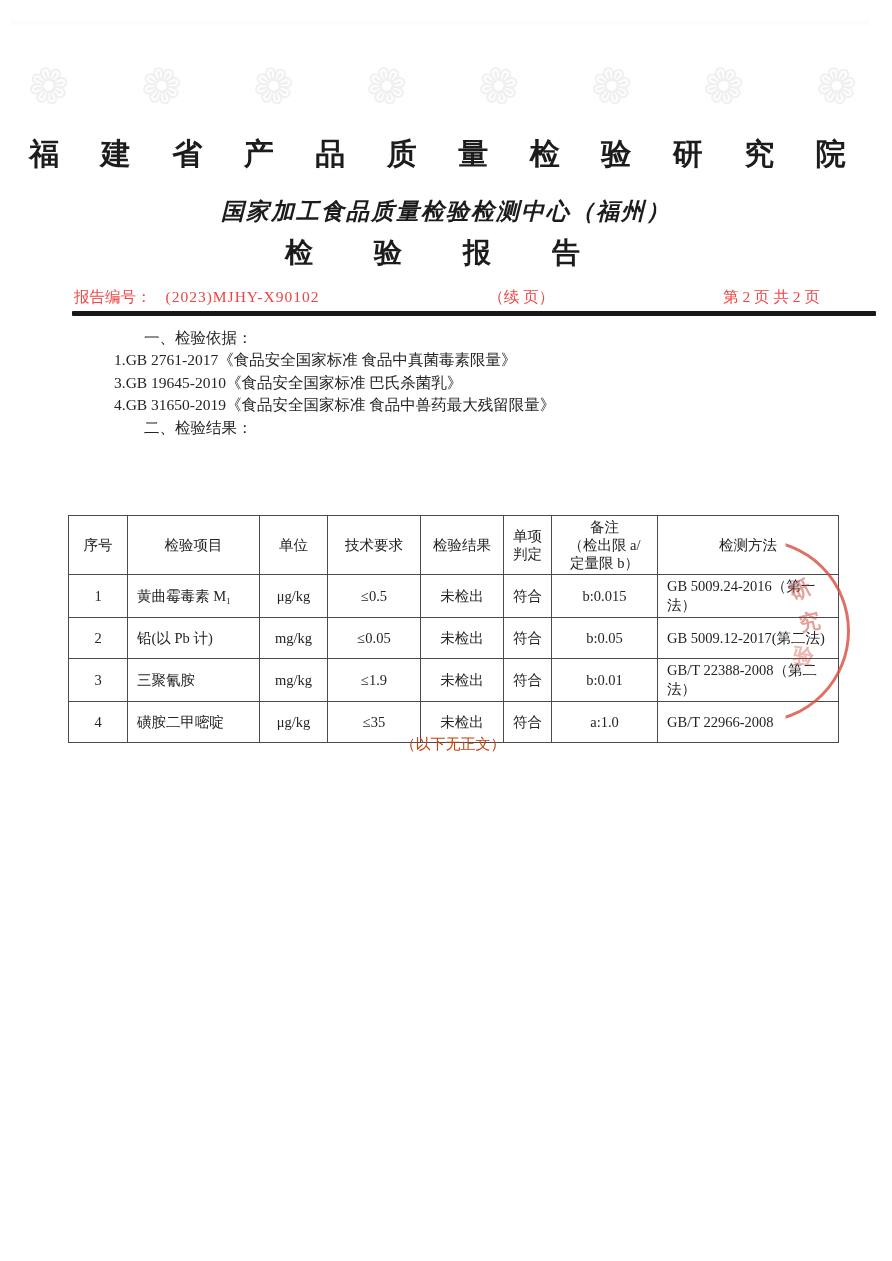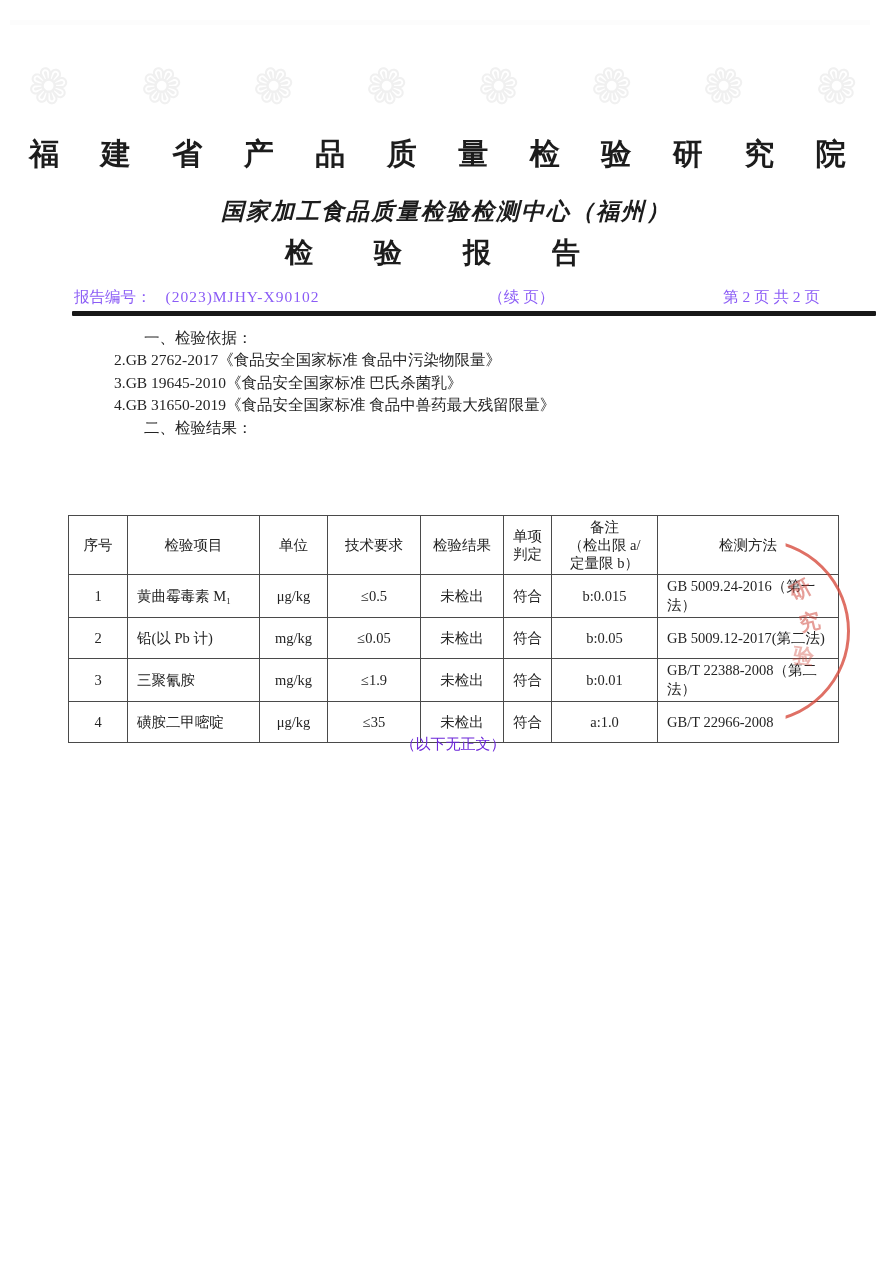--- a/index.html
+++ b/index.html
@@ -43,21 +43,21 @@
     position:absolute;top:234px;left:0;right:0;
     text-align:center;
     font-size:28px;font-weight:bold;letter-spacing:27px;
     color:#1c1c1c;white-space:nowrap;
   }
 
   
   .report-line{
     position:absolute;top:287px;left:74px;width:746px;
     display:flex;justify-content:space-between;align-items:baseline;
-    font-size:15.5px;color:#8b5cf6;gap:16px;
+    font-size:15.5px;color:#ef4444;gap:16px;
   }
   .report-line .no{margin-left:14px;letter-spacing:1px;}
   .thick-rule{
     position:absolute;top:311px;left:72px;width:804px;height:5px;
     background:#181818;border-radius:1px;
   }
 
   
   .bodytext{
     position:absolute;top:327px;left:114px;width:652px;
@@ -78,21 +78,21 @@
     padding:2px 4px;
     font-weight:normal;
     overflow:hidden;
   }
   .results-table th{height:52px;line-height:18px;}
   .results-table td{height:36px;}
   .results-table .pre{white-space:pre-line;}
   .results-table td.left{text-align:left;padding-left:9px;}
   .footer-note{
     position:absolute;top:735px;left:68px;width:770px;
-    text-align:center;font-size:15px;color:#6d28d9;
+    text-align:center;font-size:15px;color:#c2410c;
   }
 
   
   .seal-arc{
     position:absolute;left:666px;top:539px;width:178px;height:178px;
     border:3.5px solid rgba(214,72,58,0.78);
     border-radius:50%;
     clip-path:inset(-4px -4px -4px 65%);
     pointer-events:none;
   }
@@ -133,21 +133,21 @@
       <span>报告编号：</span><span class="no">(2023)MJHY-X90102</span>
     </span>
     <span>（续 页）</span>
     <span>第 2 页  共 2 页</span>
   </div>
 
   <div class="thick-rule"></div>
 
   <div class="bodytext">
     <p class="sec">一、检验依据：</p>
-    <p>2.GB 2762-2017《食品安全国家标准 食品中污染物限量》</p>
+    <p>1.GB 2761-2017《食品安全国家标准 食品中真菌毒素限量》</p>
     <p>3.GB 19645-2010《食品安全国家标准 巴氏杀菌乳》</p>
     <p>4.GB 31650-2019《食品安全国家标准 食品中兽药最大残留限量》</p>
     <p class="sec">二、检验结果：</p>
   </div>
 
   <table class="results-table">
     <colgroup>
       <col style="width:59px">
         <col style="width:132px">
         <col style="width:68px">

